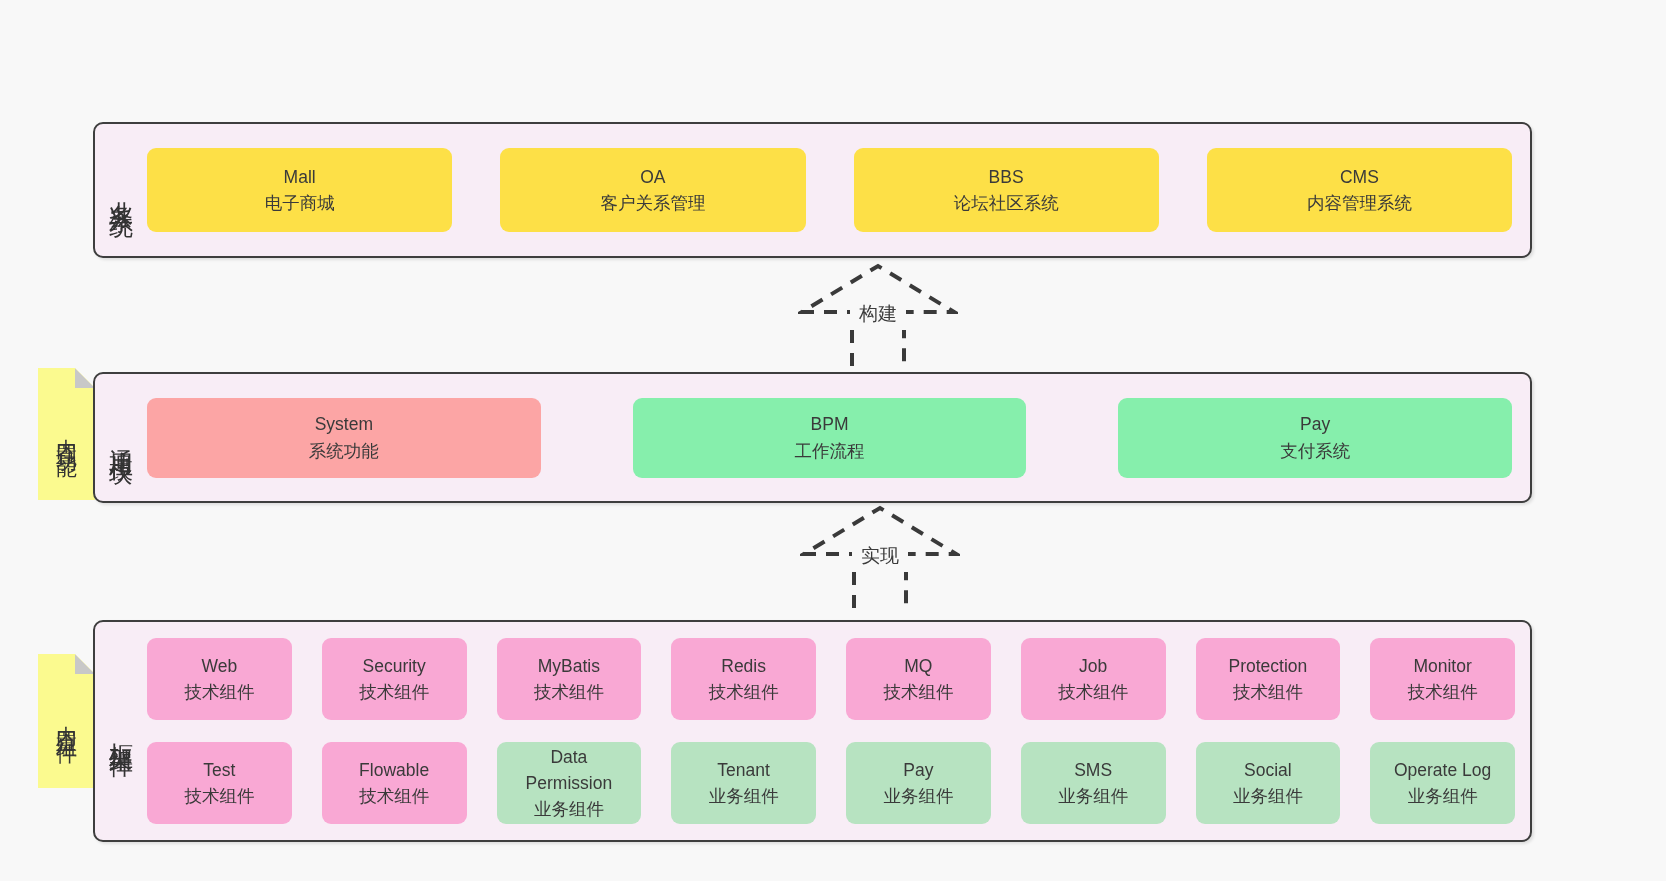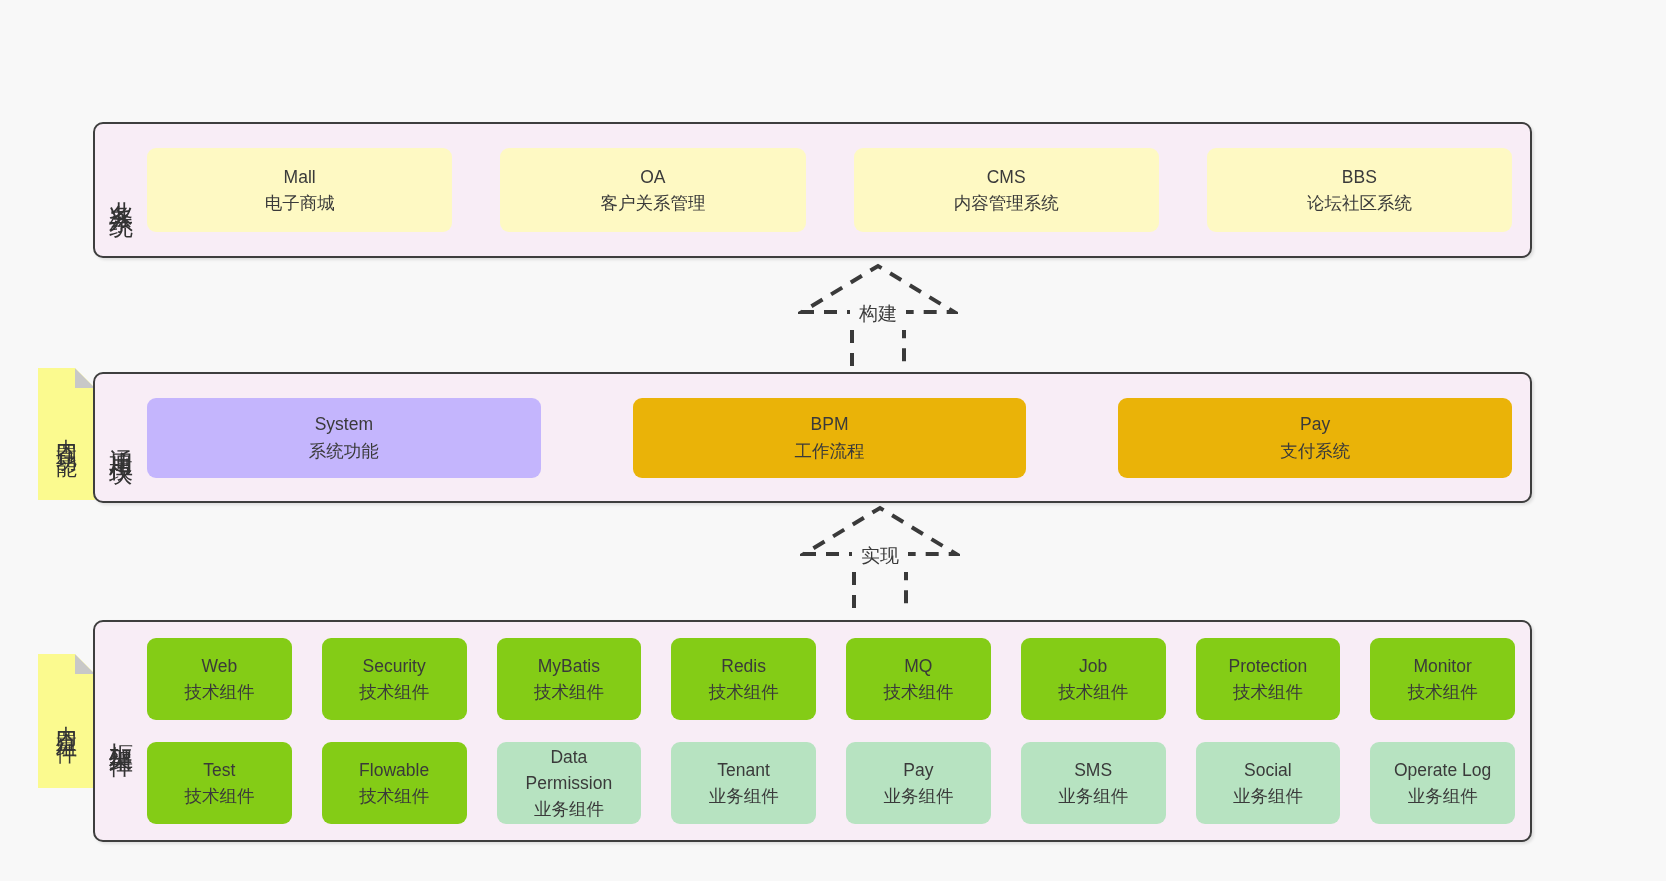--- a/index.html
+++ b/index.html
@@ -32,24 +32,24 @@
     flex:1;display:grid;grid-template-columns:repeat(8,1fr);
     gap:22px 30px;align-content:center;padding:0 15px 0 0;
   }
   .grid .box{height:82px;}
   .box{
     border-radius:9px;display:flex;flex-direction:column;
     align-items:center;justify-content:center;
     text-align:center;font-size:17.5px;line-height:1.5;color:#3a3a3a;
     padding:0 14px;box-sizing:border-box;
   }
-  .c-blue{background:#fef9c3;}
-  .c-red{background:#c4b5fd;}
-  .c-pink{background:#eab308;margin-left:44px;}
-  .c-green{background:#84cc16;}
+  .c-blue{background:#fde047;}
+  .c-red{background:#fca5a5;}
+  .c-pink{background:#86efac;margin-left:44px;}
+  .c-green{background:#f9a8d4;}
   .c-green-light{background:#b7e3c1;}
   .sticky{
     position:absolute;left:38px;width:57px;z-index:1;
     background:#fbfa8f;
     display:flex;align-items:center;justify-content:center;
     writing-mode:vertical-rl;text-orientation:upright;
     font-size:21px;letter-spacing:6px;color:#333;
     clip-path:polygon(0 0,calc(100% - 20px) 0,100% 20px,100% 100%,0 100%);
   }
   #sticky-modules{top:368px;height:132px;}
@@ -76,26 +76,26 @@
   <div class="panel-boxes">
     <div class="box c-blue">
       <div>Mall</div>
       <div>电子商城</div>
     </div>
     <div class="box c-blue">
       <div>OA</div>
       <div>客户关系管理</div>
     </div>
     <div class="box c-blue">
+      <div>BBS</div>
+      <div>论坛社区系统</div>
+    </div>
+    <div class="box c-blue">
       <div>CMS</div>
       <div>内容管理系统</div>
-    </div>
-    <div class="box c-blue">
-      <div>BBS</div>
-      <div>论坛社区系统</div>
     </div>
   </div>
 </div>
 
 <svg class="arrow" id="arrow-build" width="160" height="106" viewBox="0 0 160 106">
   <path d="M54,104 L54,50 L4,50 L80,4 L156,50 L106,50 L106,104"></path>
   <rect x="52" y="36" width="56" height="32"></rect>
   <text x="80" y="58">构建</text>
 </svg>
 

